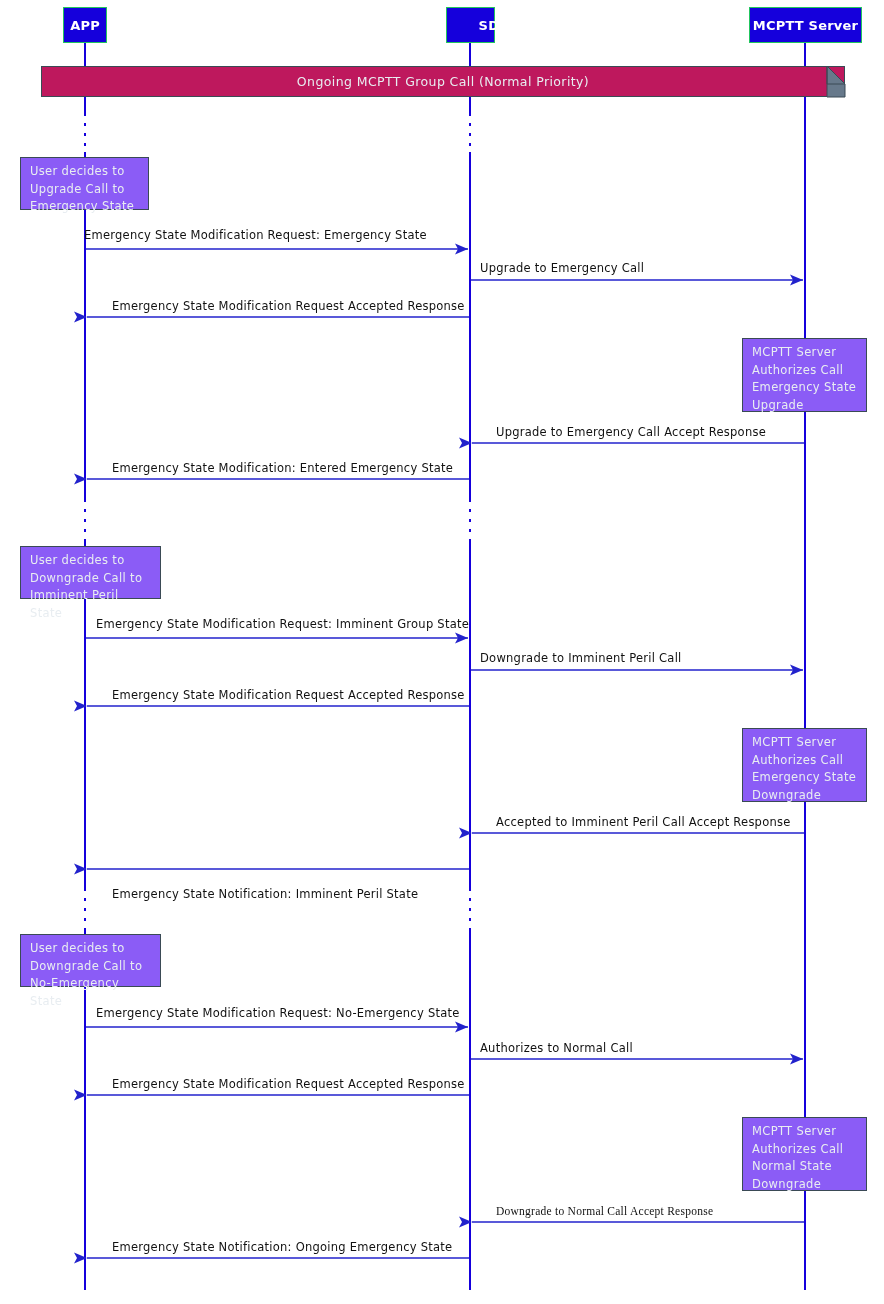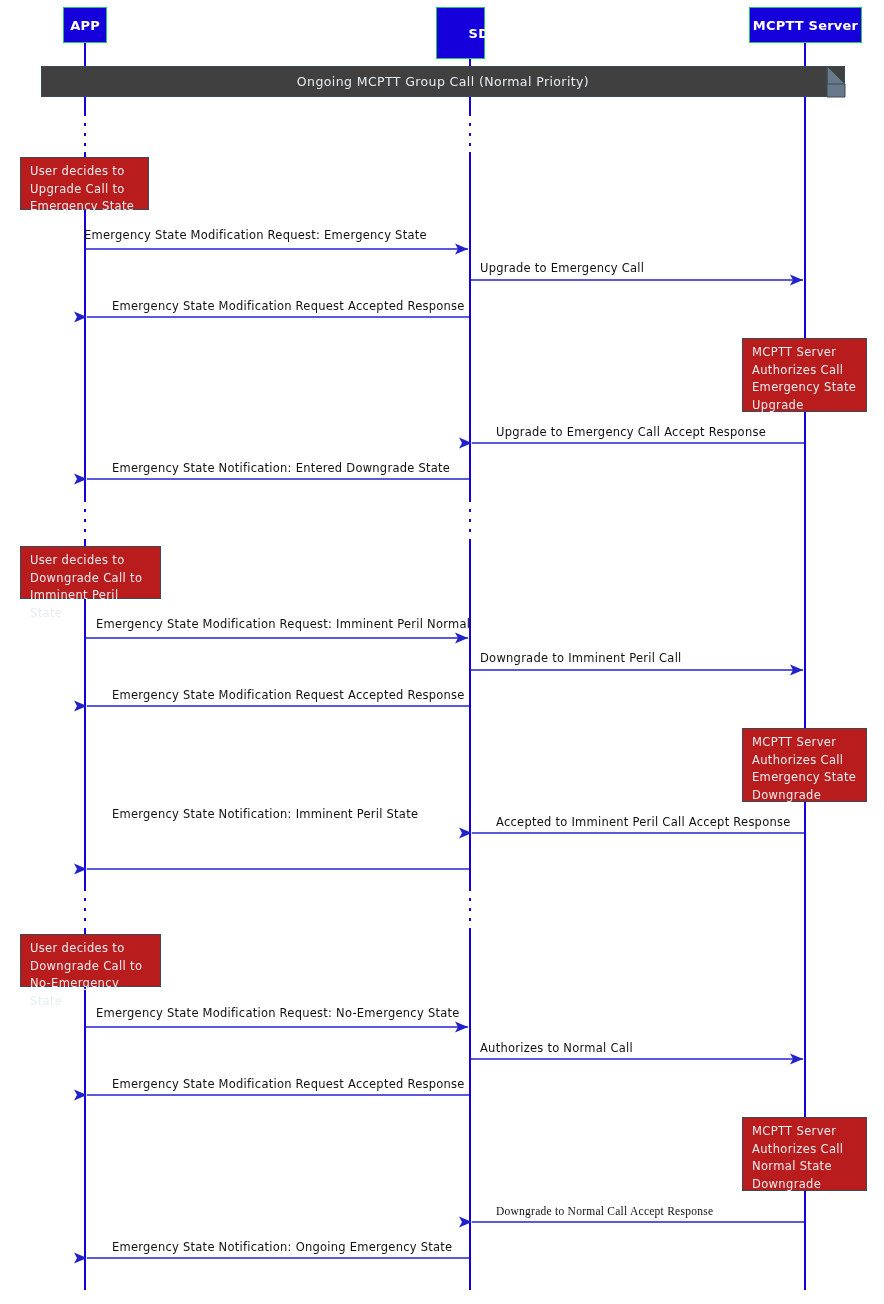--- a/index.html
+++ b/index.html
@@ -32,33 +32,33 @@
     font-size: 13px;
     font-weight: bold;
     display: flex;
     align-items: center;
     justify-content: center;
     box-sizing: border-box;
     letter-spacing: 0.2px;
   }
   .note-box {
     position: absolute;
-    background: #b91c1c;
+    background: #8b5cf6;
     border: 1px solid #3A4A55;
     color: #E8EDF1;
     font-size: 11.5px;
     line-height: 17.5px;
     padding: 5px 9px;
     box-sizing: border-box;
     white-space: pre-line;
     letter-spacing: 0.35px;
   }
   .banner {
     position: absolute;
-    background: #404040;
+    background: #be185d;
     border: 1px solid #3A4A55;
     color: #E8EDF1;
     font-size: 12.5px;
     display: flex;
     align-items: center;
     justify-content: center;
     box-sizing: border-box;
     letter-spacing: 0.4px;
   }
   .msg-label {
@@ -144,21 +144,21 @@
     <span>Ongoing MCPTT Group Call (Normal Priority)</span>
   </div>
   <svg class="layer" viewBox="0 0 884 1304" style="pointer-events:none;">
     <path d="M827,66 L845,84 L845,97 L827,97 Z" fill="#67798B" stroke="#3A4A55" stroke-width="1"></path>
     <path d="M827,66 L827,84 L845,84" fill="none" stroke="#3A4A55" stroke-width="1"></path>
   </svg>
 
   <div class="participant-box" style="left:63px; top:7px; width:44px; height:36px;">
     <span>APP</span>
   </div>
-  <div class="participant-box" style="left:436px; top:7px; width:48px; height:52px;padding-left:47px;">
+  <div class="participant-box" style="left:446px; top:7px; width:48px; height:36px;padding-left:47px;">
     <span>SDK</span>
   </div>
   <div class="participant-box" style="left:749px; top:7px; width:113px; height:36px;">
     <span>MCPTT Server</span>
   </div>
 
   <div class="note-box" style="left:20px; top:157px; width:129px; height:53px;">User decides to
 Upgrade Call to
 Emergency State</div>
 
@@ -182,27 +182,27 @@
 
   <div class="note-box" style="left:742px; top:1117px; width:125px; height:74px;">MCPTT Server
 Authorizes Call
 Normal State
 Downgrade</div>
 
   <div class="msg-label" style="left:84px; top:229px;">Emergency State Modification Request: Emergency State</div>
   <div class="msg-label" style="left:480px; top:262px;">Upgrade to Emergency Call</div>
   <div class="msg-label" style="left:112px; top:300px;">Emergency State Modification Request Accepted Response</div>
   <div class="msg-label" style="left:496px; top:426px;">Upgrade to Emergency Call Accept Response</div>
-  <div class="msg-label" style="left:112px; top:462px;">Emergency State Notification: Entered Downgrade State</div>
-
-  <div class="msg-label" style="left:96px; top:618px;">Emergency State Modification Request: Imminent Peril Normal</div>
+  <div class="msg-label" style="left:112px; top:462px;">Emergency State Modification: Entered Emergency State</div>
+
+  <div class="msg-label" style="left:96px; top:618px;">Emergency State Modification Request: Imminent Group State</div>
   <div class="msg-label" style="left:480px; top:652px;">Downgrade to Imminent Peril Call</div>
   <div class="msg-label" style="left:112px; top:689px;">Emergency State Modification Request Accepted Response</div>
   <div class="msg-label" style="left:496px; top:816px;">Accepted to Imminent Peril Call Accept Response</div>
-  <div class="msg-label" style="left:112px; top:808px;">Emergency State Notification: Imminent Peril State</div>
+  <div class="msg-label" style="left:112px; top:888px;">Emergency State Notification: Imminent Peril State</div>
 
   <div class="msg-label" style="left:96px; top:1007px;">Emergency State Modification Request: No-Emergency State</div>
   <div class="msg-label" style="left:480px; top:1042px;">Authorizes to Normal Call</div>
   <div class="msg-label" style="left:112px; top:1078px;">Emergency State Modification Request Accepted Response</div>
   <div class="msg-label" style="left:496px; top:1205px;font-family:Liberation Serif, serif;">Downgrade to Normal Call Accept Response</div>
   <div class="msg-label" style="left:112px; top:1241px;">Emergency State Notification: Ongoing Emergency State</div>
 
 </div>
 
 </body></html>

